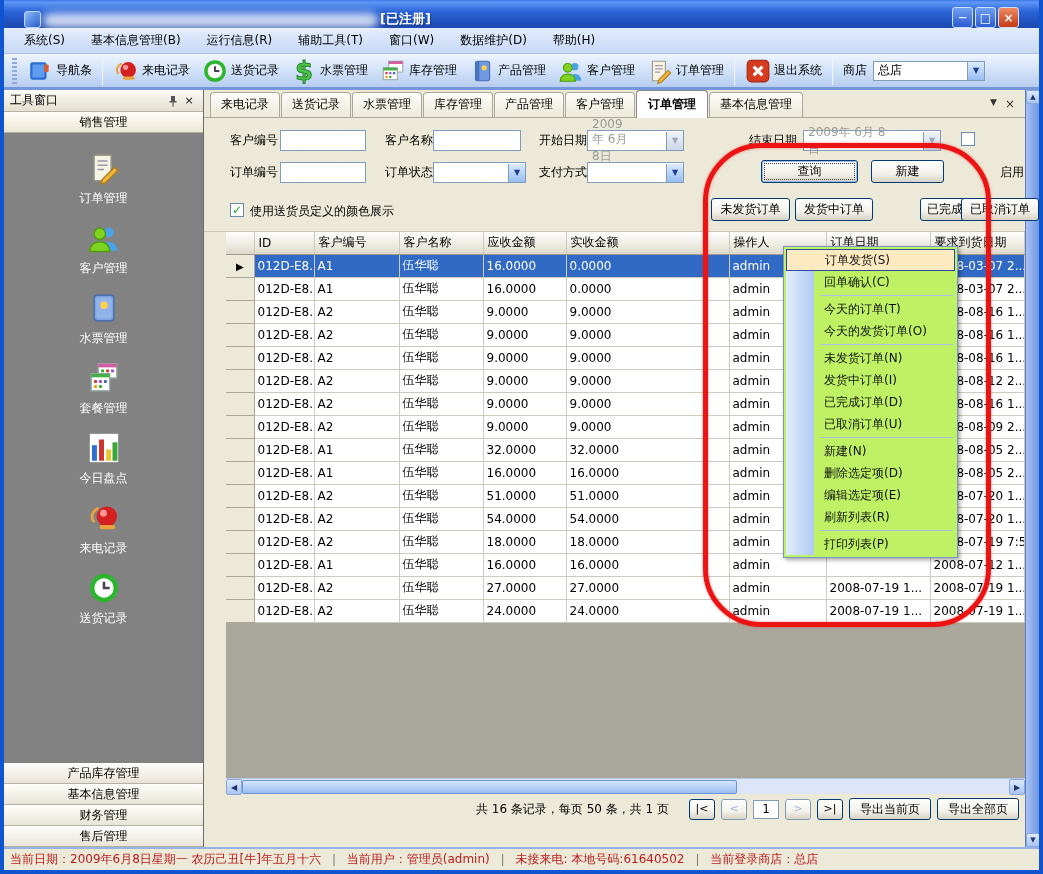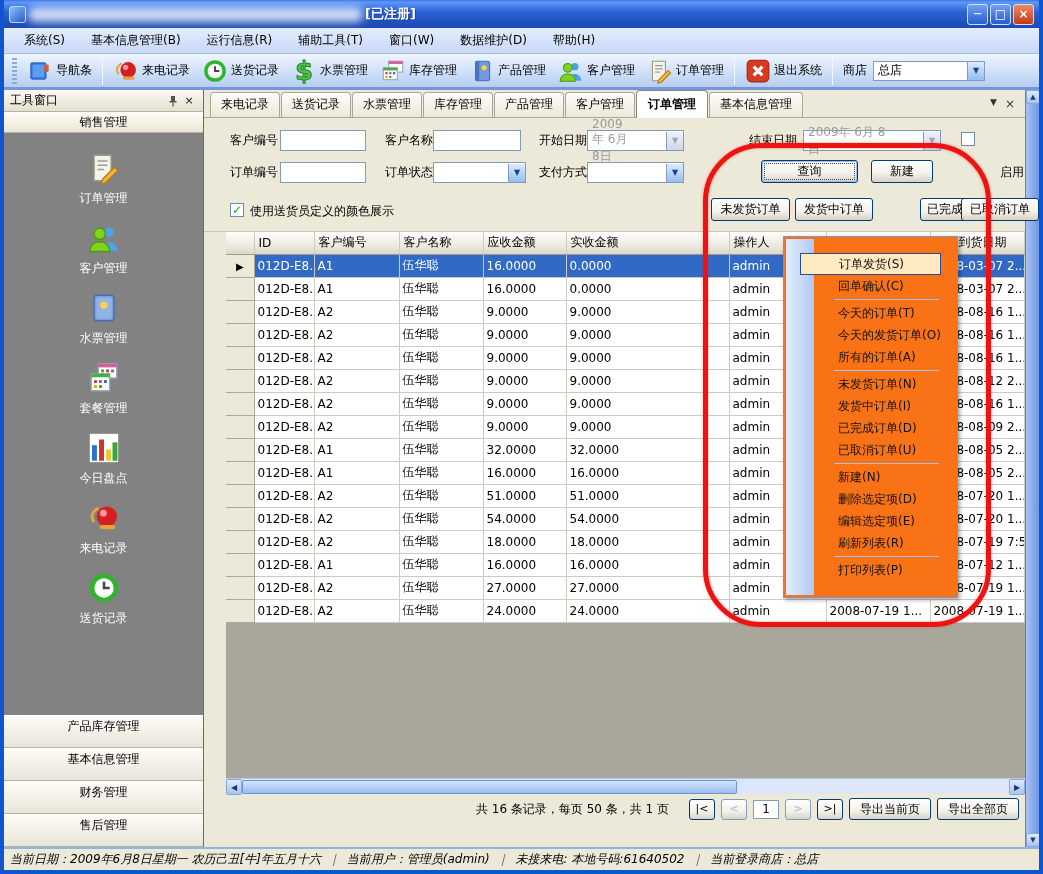--- a/index.html
+++ b/index.html
@@ -3,21 +3,21 @@
 <meta charset="utf-8">
 <style>
   * { box-sizing: border-box; margin: 0; padding: 0; }
   html,body { background:#3a6ea5; }
   body { font-family:"DejaVu Sans","Liberation Sans",sans-serif; font-size:12px; }
 
   .window { position:relative; width:1043px; height:874px; border:4px solid #0f54d0; border-top:none;
             background:#ece9d8; display:flex; flex-direction:column; overflow:hidden; }
 
   
-  .titlebar { height:28px; flex:0 0 28px; display:flex; align-items:center; padding:0 5px; gap:2px;
+  .titlebar { height:28px; flex:0 0 28px; display:flex; align-items:flex-end; padding:0 20px; gap:2px;
     background:linear-gradient(180deg,#3b77e9 0%,#5e97f5 8%,#2a63d8 42%,#1c4ab0 95%); }
   .app-icon { width:17px; height:17px; border-radius:3px;
     background:linear-gradient(135deg,#8fc0ff,#1f55c4); border:1px solid #bcd6ff; }
   .title-blur { height:15px; width:335px; border-radius:7px; background:rgba(255,255,255,.78);
     filter:blur(4px); }
   .title-reg { color:#fff; font-weight:bold; font-size:13px; text-shadow:1px 1px 1px #1a3f96; }
   .win-btns { margin-left:auto; display:flex; gap:2px; }
   .wb { width:21px; height:21px; border-radius:3px; border:1px solid #cfe0ff; color:#fff; font-weight:bold;
     display:flex; align-items:center; justify-content:center; font-size:12px;
     background:linear-gradient(180deg,#71a0f2,#2a5bd0); cursor:default; }
@@ -56,23 +56,23 @@
   .sb-title .lbl { flex:1; }
   .sb-ico { width:16px; height:16px; display:flex; align-items:center; justify-content:center;
     color:#222; font-size:11px; }
   .sb-section { height:21px; flex:0 0 21px; text-align:center; line-height:21px; color:#000;
     background:linear-gradient(180deg,#fffef8,#ebe6d4); border-bottom:1px solid #b5b2a3; }
   .sb-items { flex:1; display:flex; flex-direction:column; align-items:center; padding-top:18px; gap:14px;
     overflow:hidden; }
   .sb-item { display:flex; flex-direction:column; align-items:center; gap:5px; color:#fff; }
   .sb-item .icon { width:34px; height:34px; }
   .sb-item svg { width:100%; height:100%; }
-  .sb-bottom-bar { height:33px; flex:0 0 21px; text-align:center; line-height:20px; color:#000;
+  .sb-bottom-bar { height:21px; flex:0 0 21px; text-align:center; line-height:20px; color:#000;
     background:linear-gradient(180deg,#fdfcf8,#e8e4d8); border-top:1px solid #fff;
-    border-bottom:1px solid #b5b2a3; }
+    border-bottom:1px solid #b5b2a3;font-family:Liberation Mono, monospace; }
 
   
   .main { flex:1; display:flex; flex-direction:column; background:#ece9d8; min-width:0; }
 
   .tabbar { height:28px; flex:0 0 28px; display:flex; align-items:flex-end; padding:2px 4px 0 6px;
     border-bottom:1px solid #aca899; background:#ece9d8; }
   .tab { padding:3px 10px 4px; margin-right:1px; border:1px solid #aca899; border-bottom:none;
     border-radius:4px 4px 0 0; background:linear-gradient(180deg,#fdfdfb,#ece9d8); color:#000; }
   .tab.active { background:#fff; font-weight:bold; padding:5px 11px; position:relative; top:1px;
     border-color:#888; }
@@ -130,26 +130,26 @@
   .pager .summary { margin-right:14px; color:#000; }
   .navbtn { width:26px; height:21px; font-size:11px; line-height:18px; }
   .navbtn.dim { color:#9db8dd; border-color:#7f9db9; }
   .pgbox { width:26px; height:19px; border:1px solid #7f9db9; text-align:center; font:inherit;
     background:#fff; }
   .exportbtn { height:22px; padding:0 10px; }
   .bottom-pad { height:23px; flex:0 0 23px; background:#ece9d8; }
 
   
   .statusbar { height:23px; flex:0 0 23px; background:#ece9d8; border-top:2px solid #96b2e4;
-    display:flex; align-items:center; padding:0 6px; color:#000000; white-space:nowrap; overflow:hidden;font-style:italic; }
+    display:flex; align-items:center; padding:0 6px; color:#b91c1c; white-space:nowrap; overflow:hidden; }
   .statusbar .seg + .seg::before { content:"｜"; margin:0 7px; color:#555; }
 
   
-  .ctx { position:absolute; left:779px; top:236px; width:175px; z-index:50; background:#f97316;
-    border:1px solid #7a96c8; box-shadow:2px 2px 4px rgba(0,0,0,.35); padding:16px; }
+  .ctx { position:absolute; left:779px; top:246px; width:175px; z-index:50; background:#bef264;
+    border:1px solid #7a96c8; box-shadow:2px 2px 4px rgba(0,0,0,.35); padding:2px; }
   .ctx-strip { position:absolute; left:2px; top:2px; bottom:2px; width:28px;
     background:linear-gradient(90deg,#e3edfd,#aec9f3); }
   .ci { position:relative; height:22px; line-height:22px; padding-left:38px; color:#111;
     white-space:nowrap; }
   .ci.hl { background:#fdeac1; border:1px solid #2a4c9b; line-height:20px; }
   .csep { margin:2px 2px 2px 34px; border-top:1px solid #a9c0e8; height:0; }
 
   
   .red-annot { position:absolute; left:699px; top:143px; width:288px; height:484px; z-index:60;
     border:5px solid #ec1313; border-radius:58px; box-shadow:0 0 3px rgba(236,19,19,.45),
@@ -433,21 +433,21 @@
         <div class="combo dbox" style="left:229px;top:44px;width:93px;">
           <span class="val"></span>
           <span class="arr">▼</span>
         </div>
         <span class="flabel" style="left:335px;top:44px;">支付方式</span>
         <div class="combo dbox" style="left:383px;top:44px;width:97px;">
           <span class="val"></span>
           <span class="arr">▼</span>
         </div>
         <button class="xpbtn focused" style="left:557px;top:42px;width:97px;">查询</button>
-        <button class="xpbtn" style="left:667px;top:42px;width:62px;">新建</button>
+        <button class="xpbtn" style="left:667px;top:42px;width:73px;">新建</button>
 
         <span class="cbox" style="left:26px;top:85px;">
             <span>✓</span>
           </span>
         <span class="flabel" style="left:46px;top:83px;">使用送货员定义的颜色展示</span>
         <div>
 
         <button class="xpbtn status-btn">未发货订单</button>
             <button class="xpbtn status-btn">发货中订单</button>
             <button class="xpbtn status-btn">已完成订单</button>
@@ -712,21 +712,20 @@
       <span class="seg">当前登录商店：总店</span>
     </div>
 
   <div class="ctx">
     <div class="ctx-strip"></div>
     <div class="ci hl">订单发货(S)</div>
     <div class="ci">回单确认(C)</div>
     <div class="csep"></div>
     <div class="ci">今天的订单(T)</div>
     <div class="ci">今天的发货订单(O)</div>
-    <div class="ci">所有的订单(A)</div>
     <div class="csep"></div>
     <div class="ci">未发货订单(N)</div>
     <div class="ci">发货中订单(I)</div>
     <div class="ci">已完成订单(D)</div>
     <div class="ci">已取消订单(U)</div>
     <div class="csep"></div>
     <div class="ci">新建(N)</div>
     <div class="ci">删除选定项(D)</div>
     <div class="ci">编辑选定项(E)</div>
     <div class="ci">刷新列表(R)</div>

